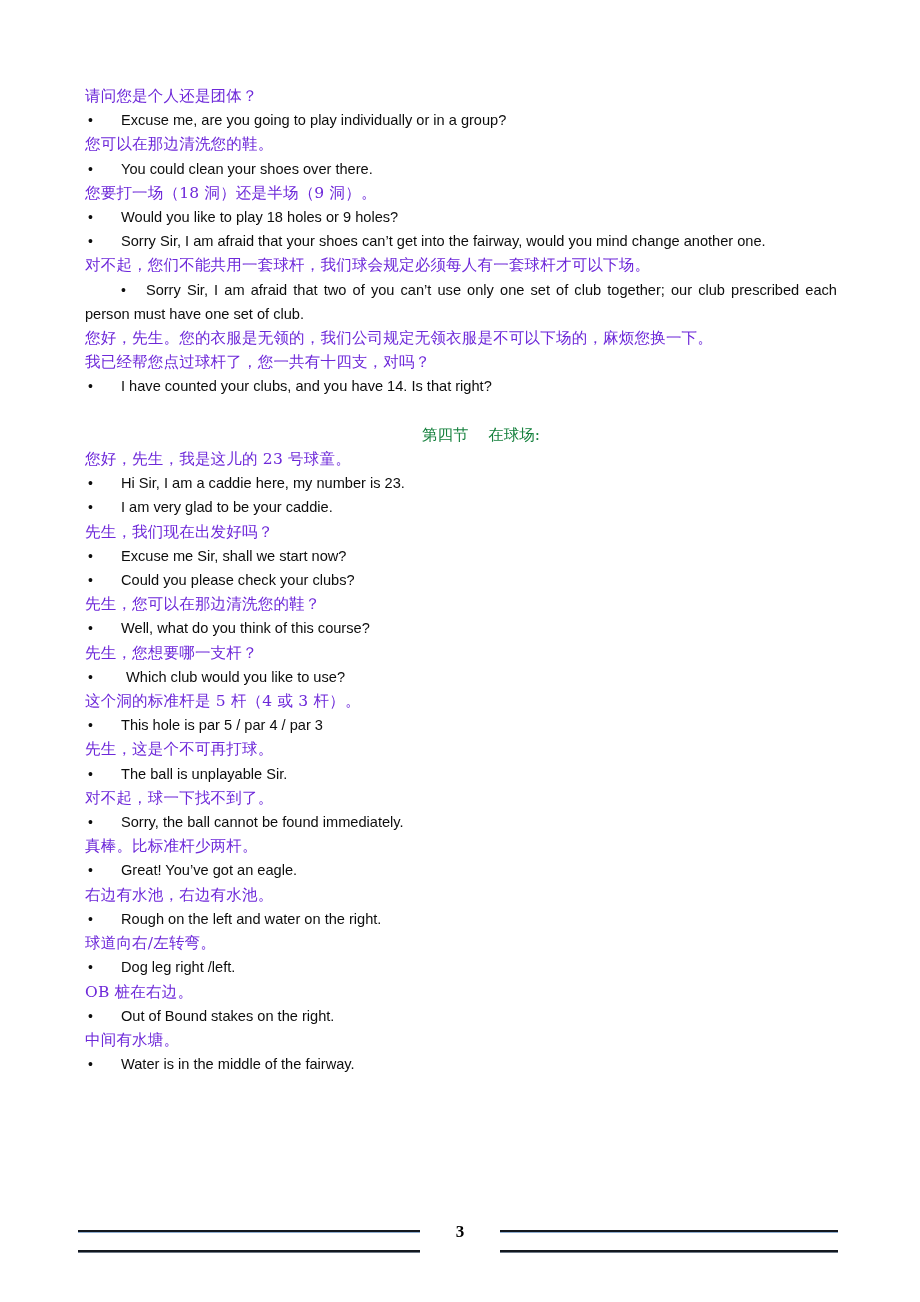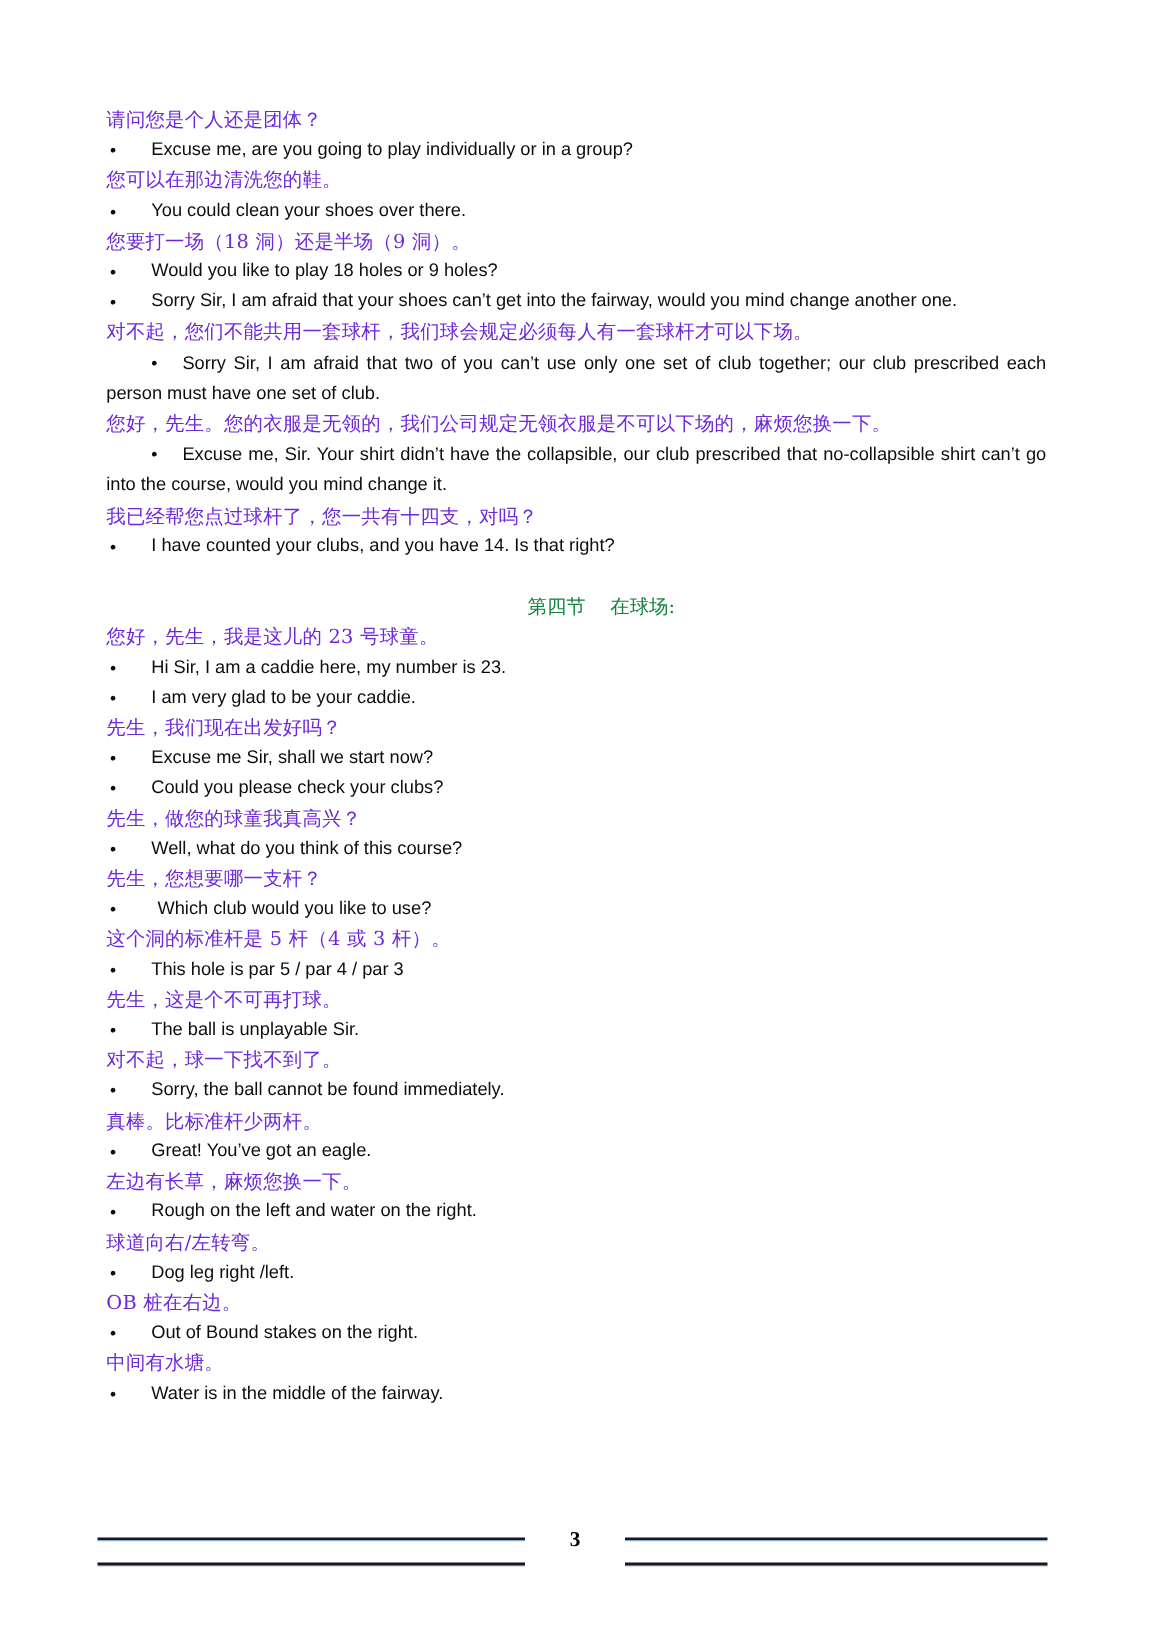--- a/index.html
+++ b/index.html
@@ -139,44 +139,43 @@
       <p class="zh">请问您是个人还是团体？</p>
       <p class="en"><span class="bullet">•</span><span>Excuse me, are you going to play individually or in a group?</span></p>
       <p class="zh">您可以在那边清洗您的鞋。</p>
       <p class="en"><span class="bullet">•</span><span>You could clean your shoes over there.</span></p>
       <p class="zh">您要打一场（18 洞）还是半场（9 洞）。</p>
       <p class="en"><span class="bullet">•</span><span>Would you like to play 18 holes or 9 holes?</span></p>
       <p class="en"><span class="bullet">•</span><span>Sorry Sir, I am afraid that your shoes can’t get into the fairway, would you mind change another one.</span></p>
       <p class="zh">对不起，您们不能共用一套球杆，我们球会规定必须每人有一套球杆才可以下场。</p>
       <p class="en justified"><span class="bullet">•</span><span>Sorry Sir, I am afraid that two of you can’t use only one set of club together; our club prescribed each person must have one set of club.</span></p>
       <p class="zh">您好，先生。您的衣服是无领的，我们公司规定无领衣服是不可以下场的，麻烦您换一下。</p>
-      <p class="en justified"><span class="bullet">•</span><span>Excuse me, Sir. Your shirt didn’t have the collapsible, our club prescribed that no-collapsible shirt can’t go into the course, would you mind change it.</span></p>
       <p class="zh">我已经帮您点过球杆了，您一共有十四支，对吗？</p>
       <p class="en"><span class="bullet">•</span><span>I have counted your clubs, and you have 14. Is that right?</span></p>
       <div class="section-gap"></div>
       <p class="section-heading">第四节    在球场:</p>
       <p class="zh">您好，先生，我是这儿的 23 号球童。</p>
       <p class="en"><span class="bullet">•</span><span>Hi Sir, I am a caddie here, my number is 23.</span></p>
       <p class="en"><span class="bullet">•</span><span>I am very glad to be your caddie.</span></p>
       <p class="zh">先生，我们现在出发好吗？</p>
       <p class="en"><span class="bullet">•</span><span>Excuse me Sir, shall we start now?</span></p>
       <p class="en"><span class="bullet">•</span><span>Could you please check your clubs?</span></p>
-      <p class="zh">先生，做您的球童我真高兴？</p>
+      <p class="zh">先生，您可以在那边清洗您的鞋？</p>
       <p class="en"><span class="bullet">•</span><span>Well, what do you think of this course?</span></p>
       <p class="zh">先生，您想要哪一支杆？</p>
       <p class="en extra-indent"><span class="bullet">•</span><span>Which club would you like to use?</span></p>
       <p class="zh">这个洞的标准杆是 5 杆（4 或 3 杆）。</p>
       <p class="en"><span class="bullet">•</span><span>This hole is par 5 / par 4 / par 3</span></p>
       <p class="zh">先生，这是个不可再打球。</p>
       <p class="en"><span class="bullet">•</span><span>The ball is unplayable Sir.</span></p>
       <p class="zh">对不起，球一下找不到了。</p>
       <p class="en"><span class="bullet">•</span><span>Sorry, the ball cannot be found immediately.</span></p>
       <p class="zh">真棒。比标准杆少两杆。</p>
       <p class="en"><span class="bullet">•</span><span>Great! You’ve got an eagle.</span></p>
-      <p class="zh">左边有长草，麻烦您换一下。</p>
+      <p class="zh">右边有水池，右边有水池。</p>
       <p class="en"><span class="bullet">•</span><span>Rough on the left and water on the right.</span></p>
       <p class="zh">球道向右/左转弯。</p>
       <p class="en"><span class="bullet">•</span><span>Dog leg right /left.</span></p>
       <p class="zh">OB 桩在右边。</p>
       <p class="en"><span class="bullet">•</span><span>Out of Bound stakes on the right.</span></p>
       <p class="zh">中间有水塘。</p>
       <p class="en"><span class="bullet">•</span><span>Water is in the middle of the fairway.</span></p>
     </div>
 
   <div class="footer">

